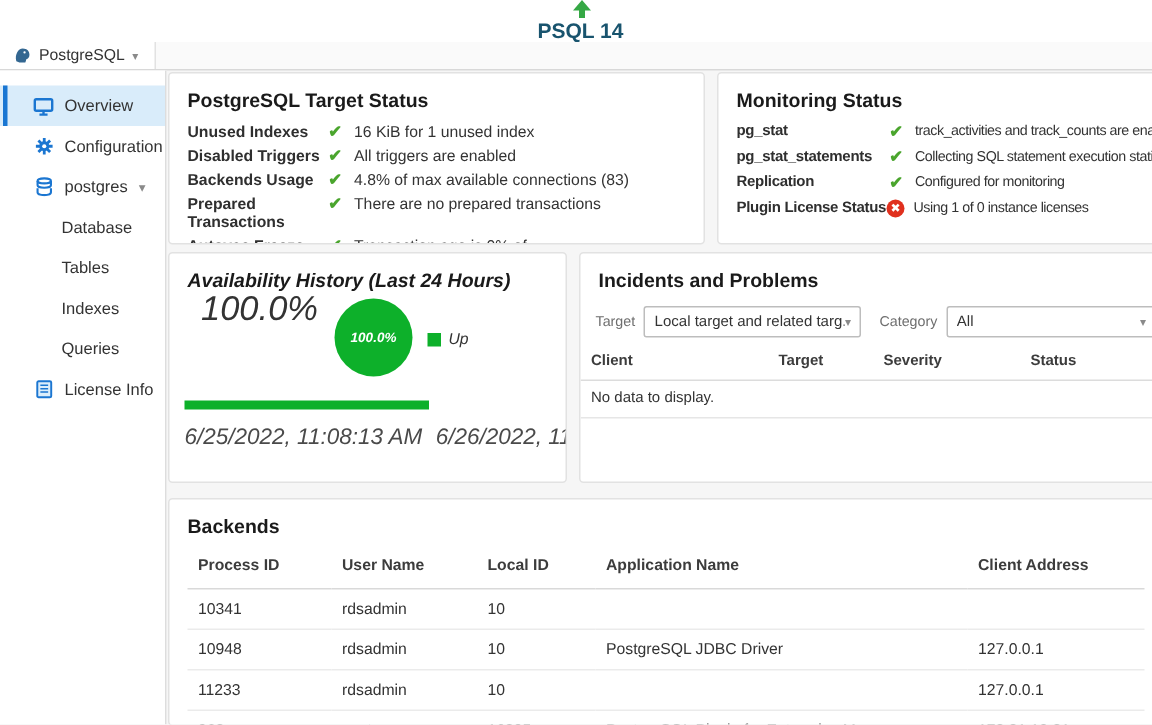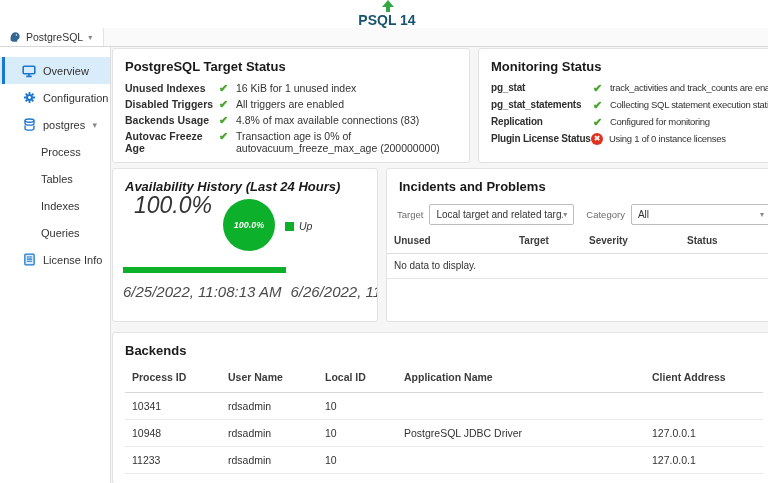--- a/index.html
+++ b/index.html
@@ -151,21 +151,21 @@
       <svg width="13" height="13" viewBox="0 0 14 14" stroke="#1b76d1" fill="none" stroke-width="1.5">
         <ellipse cx="7" cy="2.8" rx="4.8" ry="1.8"></ellipse>
         <path d="M2.2 2.8v3.1c0 1 2.1 1.8 4.8 1.8s4.8-.8 4.8-1.8V2.8"></path>
         <path d="M2.2 5.9v3.1c0 1 2.1 1.8 4.8 1.8s4.8-.8 4.8-1.8V5.9" transform="translate(0 2.2)"></path>
       </svg>
     </span>
     <span>postgres</span>
     <span class="chev"></span>
   </div>
   <div class="side-item indent">
-    <span>Process</span>
+    <span>Database</span>
   </div>
   <div class="side-item indent">
     <span>Tables</span>
   </div>
   <div class="side-item indent">
     <span>Indexes</span>
   </div>
   <div class="side-item indent">
     <span>Queries</span>
   </div>
@@ -190,20 +190,25 @@
     </div>
     <div class="srow">
       <span class="slabel">Disabled Triggers</span>
       <span class="status-icon" data-icon="check-icon"></span>
       <span class="sval">All triggers are enabled</span>
     </div>
     <div class="srow">
       <span class="slabel">Backends Usage</span>
       <span class="status-icon" data-icon="check-icon"></span>
       <span class="sval">4.8% of max available connections (83)</span>
+    </div>
+    <div class="srow">
+      <span class="slabel">Prepared Transactions</span>
+      <span class="status-icon" data-icon="check-icon"></span>
+      <span class="sval">There are no prepared transactions</span>
     </div>
     <div class="srow">
       <span class="slabel">Autovac Freeze Age</span>
       <span class="status-icon" data-icon="check-icon"></span>
       <span class="sval">Transaction age is 0% of autovacuum_freeze_max_age (200000000)</span>
     </div>
   </div>
 </div>
 
 <div class="card" id="card-monitoring">
@@ -265,21 +270,21 @@
   </div>
   <table class="inc-table">
     <colgroup>
         <col style="width:125px">
         <col style="width:70px">
         <col style="width:98px">
         <col>
       </colgroup>
     <thead>
       <tr>
-        <th>Unused</th>
+        <th>Client</th>
         <th>Target</th>
         <th>Severity</th>
         <th>Status</th>
       </tr>
     </thead>
     <tbody>
       <tr>
         <td class="empty" colspan="4">No data to display.</td>
       </tr>
     </tbody>

